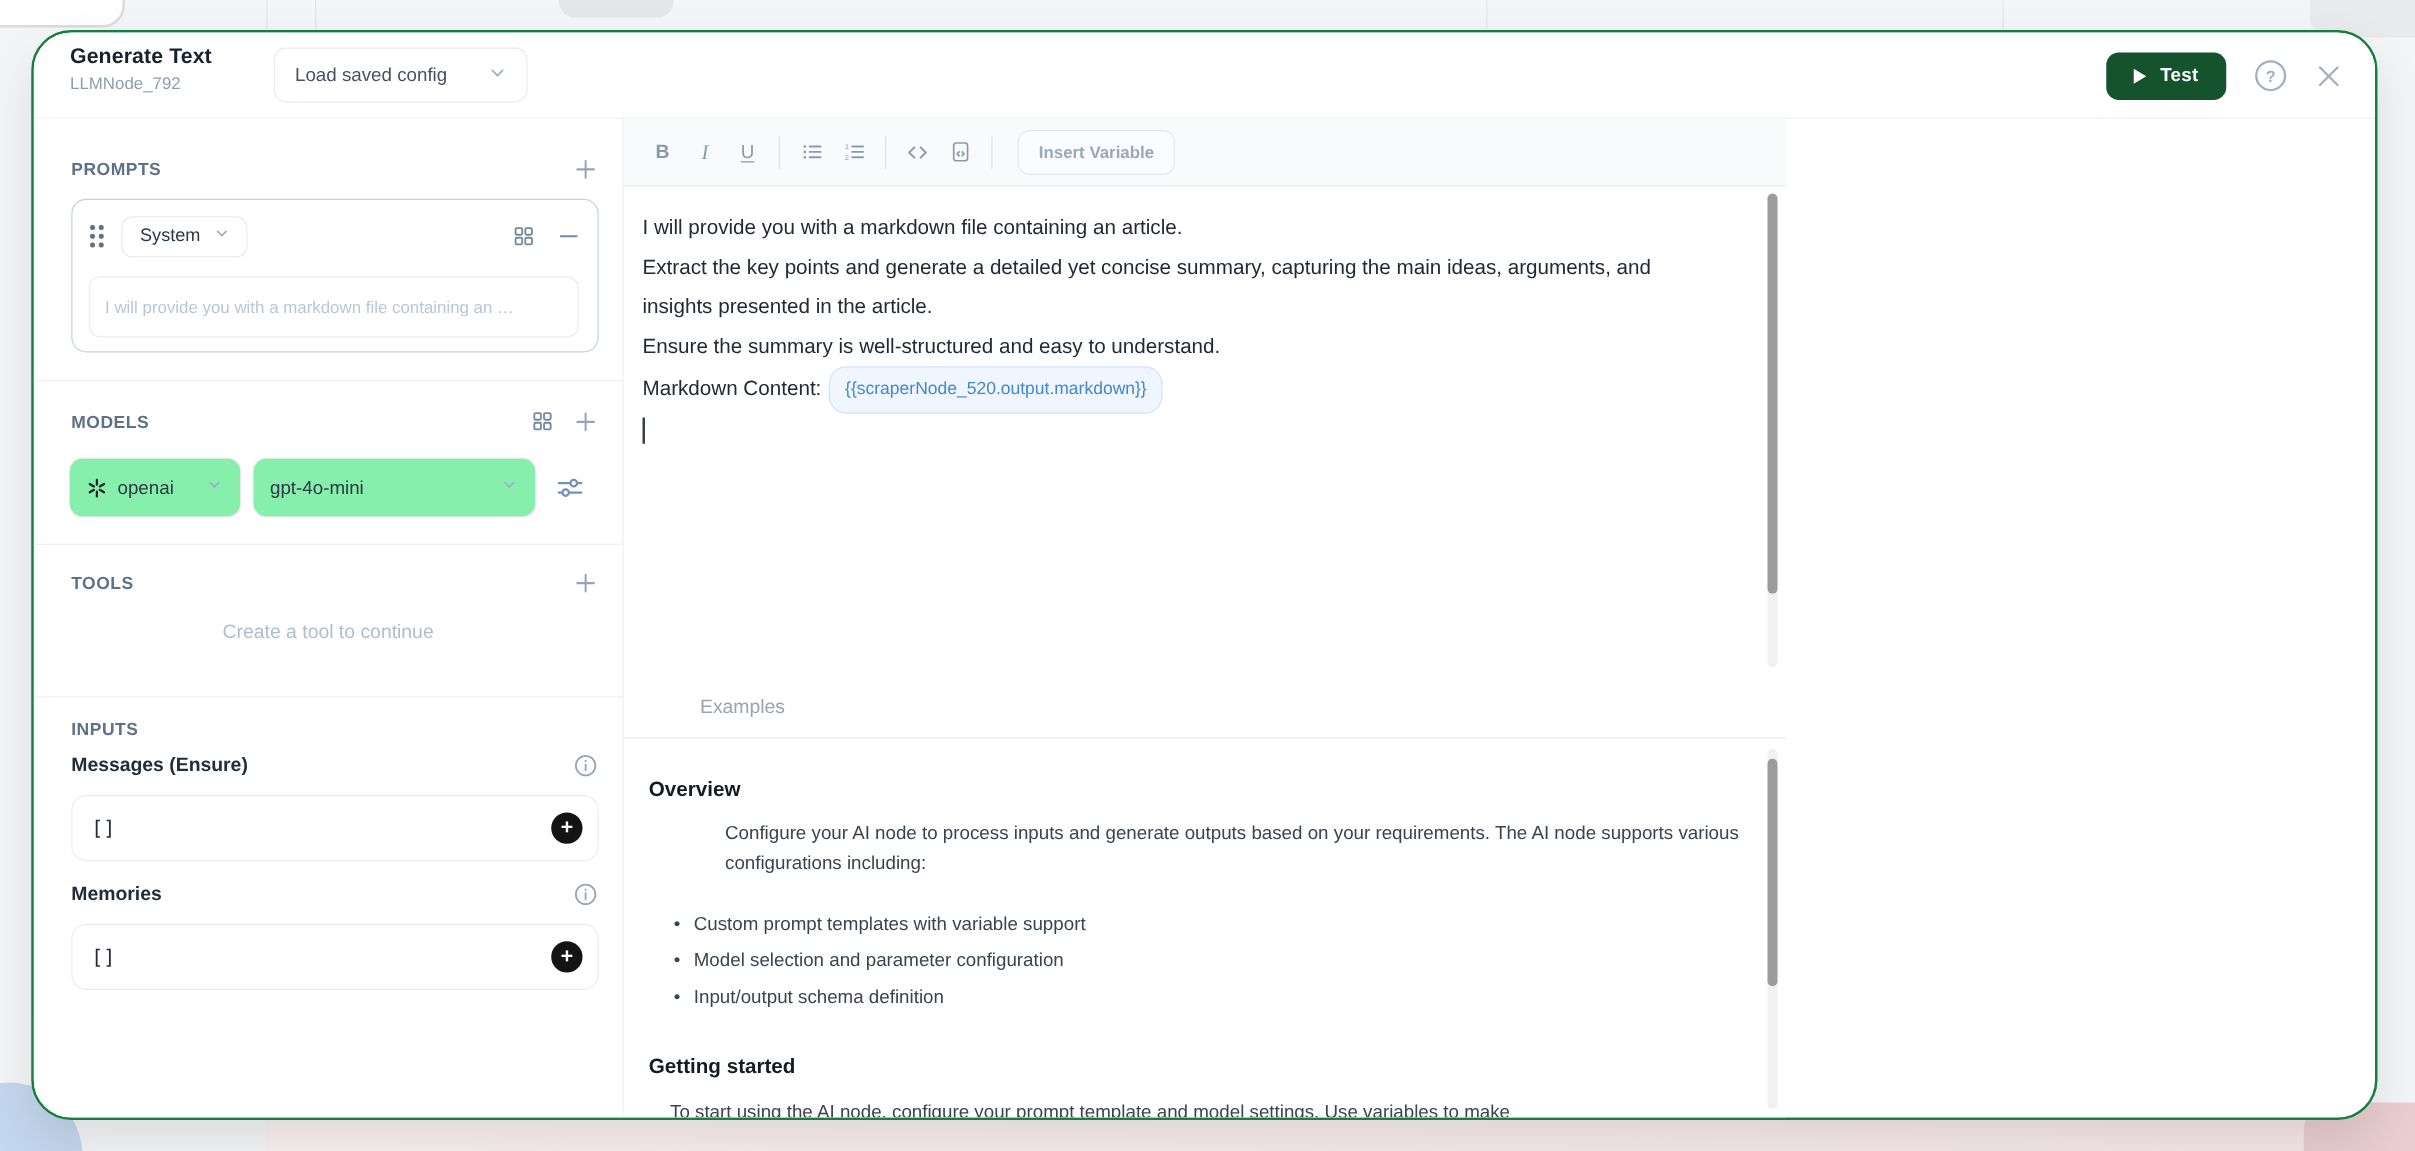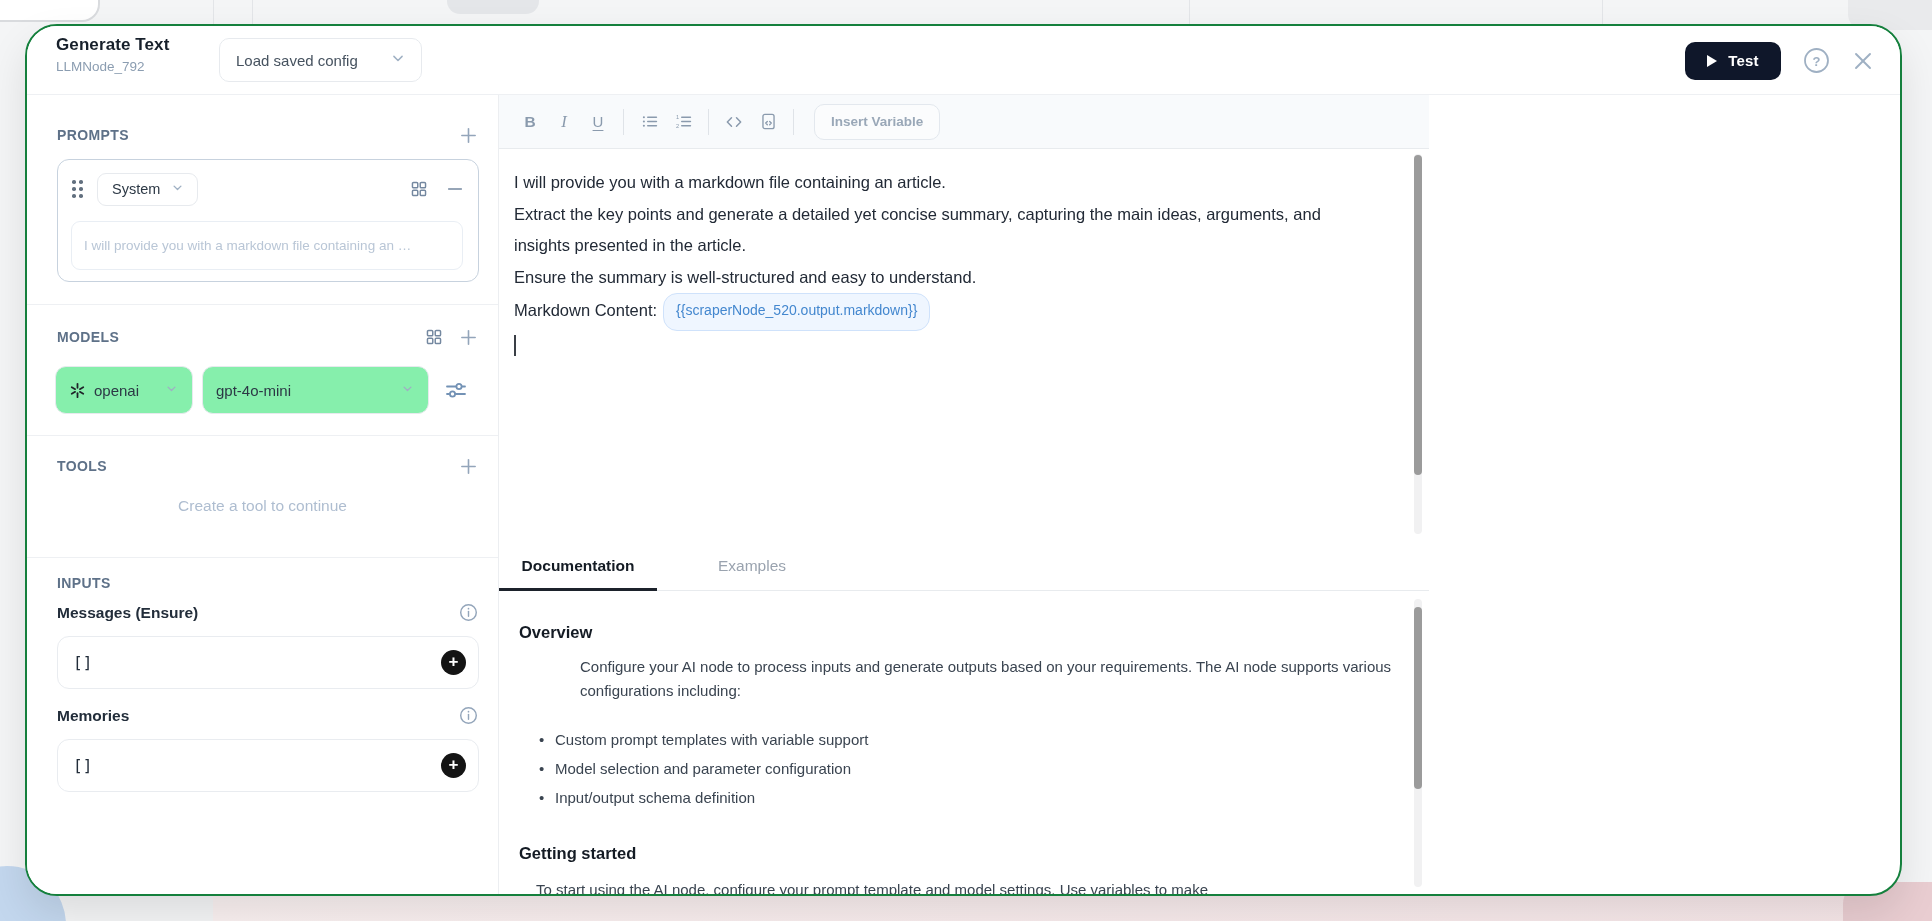--- a/index.html
+++ b/index.html
@@ -22,21 +22,21 @@
            box-shadow:0 18px 40px rgba(0,0,0,.10); }
 
   
   .hdr { position:absolute; left:0; top:0; right:0; height:69px; border-bottom:1px solid #eef0f3; background:#fff; }
   .hdr-title { position:absolute; left:29px; top:9px; font-size:17px; font-weight:700; color:#17202b; letter-spacing:.1px; }
   .hdr-sub { position:absolute; left:29px; top:33px; font-size:13.5px; color:#8b9db1; }
   .cfg-select { position:absolute; left:192px; top:12px; width:203px; height:44px; border:1px solid #e7eaee; border-radius:10px;
                 display:flex; align-items:center; justify-content:space-between; padding:0 14px 0 16px; background:#fff; cursor:pointer; }
   .cfg-select .lbl { font-size:15px; color:#46525f; }
   .hdr-right { position:absolute; right:26px; top:0; height:69px; display:flex; align-items:center; gap:22px; }
-  .test-btn { height:38px; min-width:96px; background:#0f172a; color:#fff; border:none; border-radius:10px;
+  .test-btn { height:38px; min-width:96px; background:#14532d; color:#fff; border:none; border-radius:10px;
               display:flex; align-items:center; justify-content:center; gap:11px; padding:0 18px; cursor:pointer; }
   .test-btn .play { width:0; height:0; border-left:10px solid #fff; border-top:6px solid transparent; border-bottom:6px solid transparent; }
   .test-btn .t { font-size:15px; font-weight:700; letter-spacing:.2px; }
   .ghost-ic { display:flex; align-items:center; justify-content:center; cursor:pointer; }
 
   
   .col-sidebar { position:absolute; left:0; top:69px; width:472px; bottom:0; border-right:1px solid #eceef1; background:#fff; }
   .col-center  { position:absolute; left:472px; top:69px; width:930px; bottom:0; background:#fff; }
   .col-right   { position:absolute; left:1402px; top:69px; right:0; bottom:0; border-left:1px solid #eceef1; background:#fff; }
 
@@ -377,21 +377,20 @@
           <p>Ensure the summary is well-structured and easy to understand.</p>
           <p><span>Markdown Content:</span><span class="var-chip">{{scraperNode_520.output.markdown}}</span></p>
           <p><span class="caret"></span></p>
         </div>
         <div class="scrollbar" style="right:7px; top:5px; height:380px;">
           <span class="scroll-thumb" style="top:1px; height:320px;"></span>
         </div>
       </div>
 
       <div class="tabs">
-        <div class="tab active">Documentation</div>
         <div class="tab inactive">Examples</div>
       </div>
 
       <div class="docs">
         <div class="doc-h" style="position:absolute; left:20px; top:32px;">Overview</div>
         <div class="doc-p" style="position:absolute; left:37px; top:64px;margin-left:44px;">Configure your AI node to process inputs and generate outputs based on your requirements. The AI node supports various configurations including:</div>
         <ul class="doc-ul" style="position:absolute; left:38px; top:140px;">
           <li>Custom prompt templates with variable support</li>
           <li>Model selection and parameter configuration</li>
           <li>Input/output schema definition</li>

